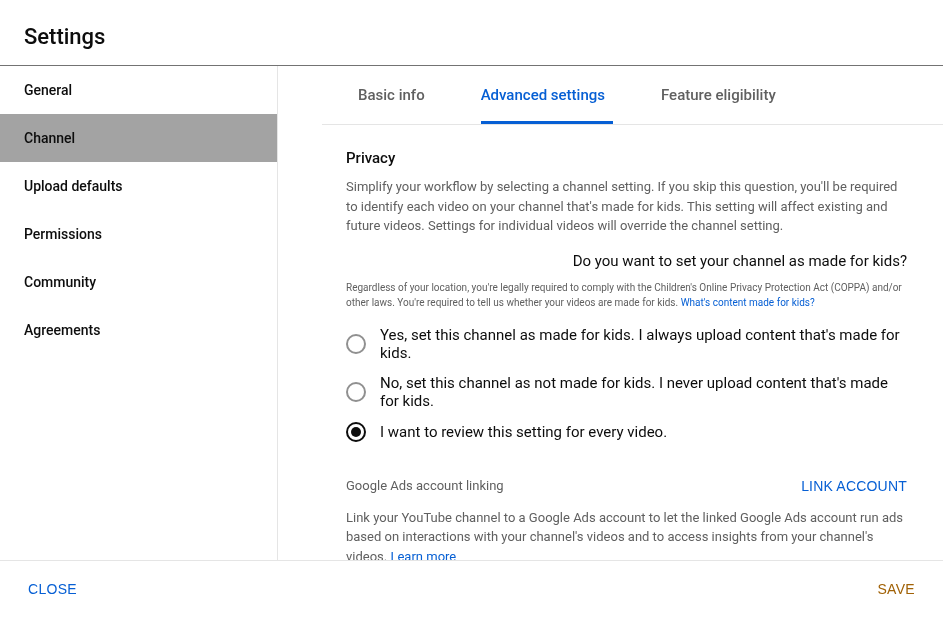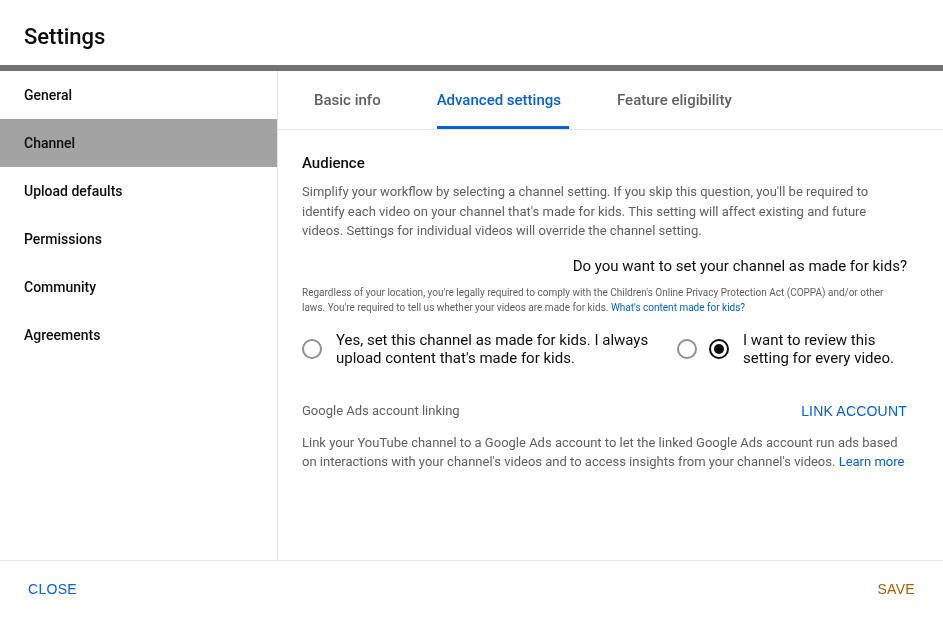--- a/index.html
+++ b/index.html
@@ -22,22 +22,23 @@
       padding: 24px 24px 16px 24px;
     }
     .page-title {
       font-size: 22px;
       font-weight: 500;
       color: #0d0d0d;
     }
     .content-wrapper {
       flex: 1;
       display: flex;
-      border-top: 6px solid #737373;
+      border-top: 1px solid #737373;
       overflow: hidden;
+      gap: 44px;
     }
     .sidebar {
       width: 278px;
       border-right: 1px solid #e5e5e5;
       display: flex;
       flex-direction: column;
     }
     .sidebar-item {
       padding: 16px 24px;
       font-size: 14px;
@@ -111,21 +112,21 @@
       line-height: 1.5;
       margin-bottom: 16px;
     }
     .link {
       color: #065fd4;
       text-decoration: none;
       cursor: pointer;
     }
     .radio-group {
       display: flex;
-      flex-direction: row;
+      flex-direction: column;
       gap: 12px;
       margin-bottom: 36px;
     }
     .radio-option {
       display: flex;
       align-items: center;
       gap: 14px;
       cursor: pointer;
     }
     .radio-circle {
@@ -215,34 +216,35 @@
   </nav>
 
   <div class="main">
     <div class="tabs">
       <div class="tab">Basic info</div>
       <div class="tab active">Advanced settings</div>
       <div class="tab">Feature eligibility</div>
     </div>
 
     <div class="panel">
-      <div class="section-title">Audience</div>
+      <div class="section-title">Privacy</div>
       <div class="section-desc">Simplify your workflow by selecting a channel setting. If you skip this question, you'll be required to identify each video on your channel that's made for kids. This setting will affect existing and future videos. Settings for individual videos will override the channel setting.</div>
       <div class="question">Do you want to set your channel as made for kids?</div>
       <div class="legal-desc">
         <span>Regardless of your location, you're legally required to comply with the Children's Online Privacy Protection Act (COPPA) and/or other laws. You're required to tell us whether your videos are made for kids. </span><a class="link">What's content made for kids?</a>
       </div>
 
       <div class="radio-group">
         <div class="radio-option">
           <span class="radio-circle"></span>
           <span class="radio-label">Yes, set this channel as made for kids. I always upload content that's made for kids.</span>
         </div>
         <div class="radio-option">
           <span class="radio-circle"></span>
+          <span class="radio-label">No, set this channel as not made for kids. I never upload content that's made for kids.</span>
         </div>
         <div class="radio-option">
           <span class="radio-circle selected"></span>
           <span class="radio-label">I want to review this setting for every video.</span>
         </div>
       </div>
 
       <div class="ads-header">
         <span class="ads-title">Google Ads account linking</span>
         <button class="link-account-btn">LINK ACCOUNT</button>

